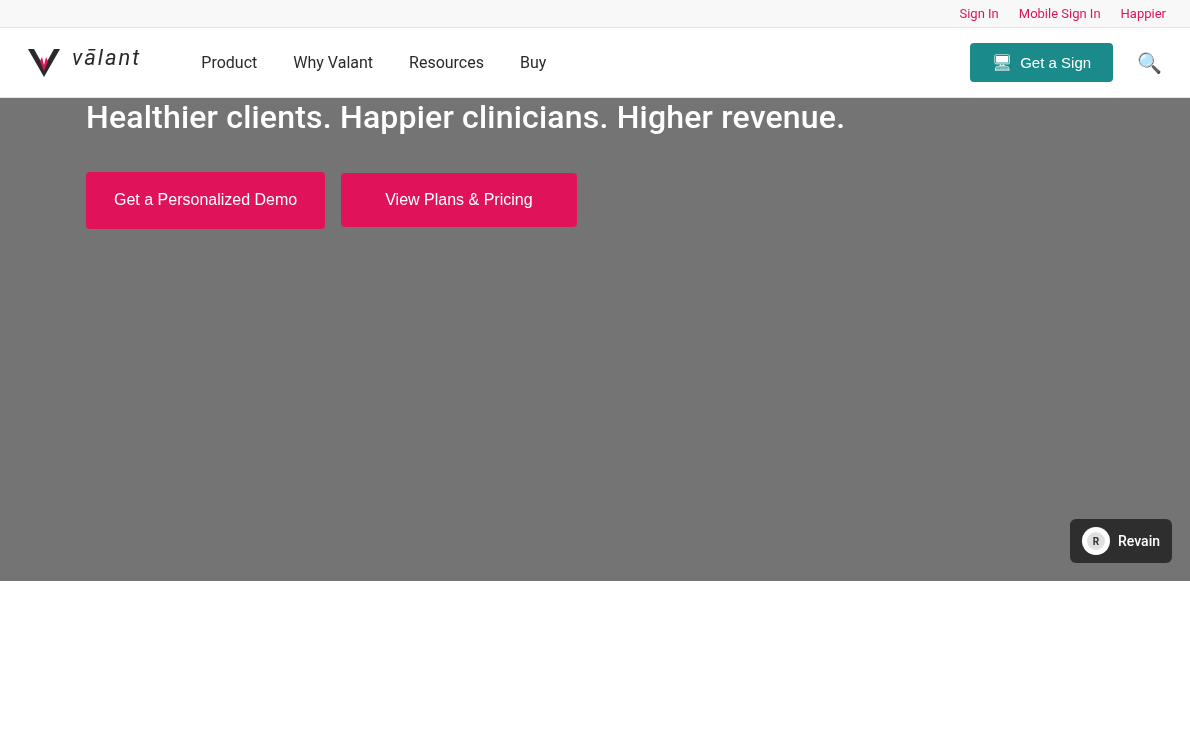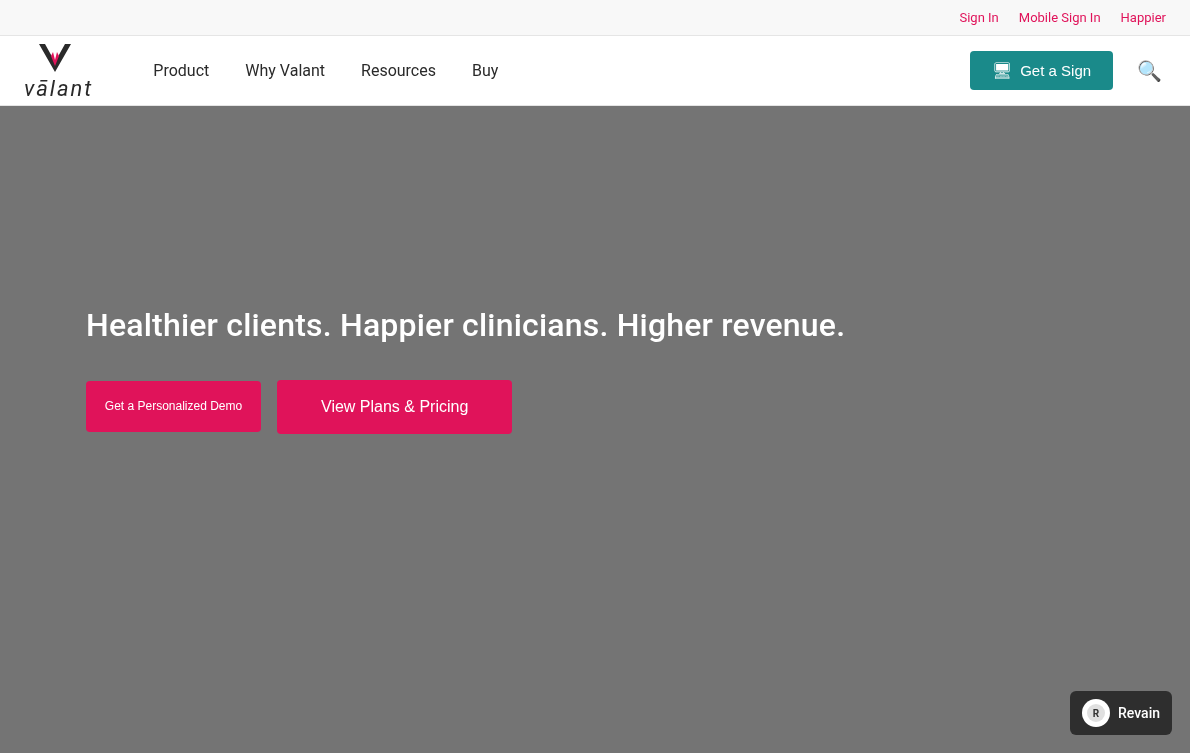--- a/index.html
+++ b/index.html
@@ -1,21 +1,21 @@
 <!DOCTYPE html>
 <html><head>
   <meta charset="utf-8">
   <style>
     *, *::before, *::after { box-sizing: border-box; margin: 0; padding: 0; }
     body { font-family: -apple-system, BlinkMacSystemFont, 'Segoe UI', Roboto, sans-serif; width: 1190px; height: 753px; overflow: hidden; }
 
     
     .top-bar {
       background: #f8f8f8;
-      height: 36px;
+      height: 28px;
       display: flex;
       align-items: center;
       justify-content: flex-end;
       padding: 0 24px;
       border-bottom: 1px solid #e5e5e5;
     }
     .top-bar a {
       font-size: 13px;
       color: #e0135a;
       text-decoration: none;
@@ -29,24 +29,23 @@
       height: 70px;
       display: flex;
       align-items: center;
       padding: 0 24px;
       border-bottom: 1px solid #e5e5e5;
       position: relative;
       z-index: 10;
     }
     .nav-logo {
       display: flex;
-      align-items: center;
+      align-items: flex-start;
       margin-right: 60px;
       text-decoration: none;
-      flex-direction: column;
     }
     
     .logo-icon {
       width: 40px;
       height: 36px;
       margin-right: 8px;
     }
     .logo-text {
       font-size: 22px;
       font-weight: 400;
@@ -91,25 +90,25 @@
       cursor: pointer;
       font-size: 20px;
       color: #2a2a2a;
       padding: 4px;
     }
 
     
     .hero {
       background: #888888;
       width: 1190px;
-      height: 647px;
+      height: 483px;
       position: relative;
       display: flex;
       flex-direction: column;
-      justify-content: center;
+      justify-content: flex-start;
       padding: 0 0 120px 86px;
     }
     .hero-overlay {
       position: absolute;
       inset: 0;
       background: rgba(100, 100, 100, 0.55);
     }
     .hero-content {
       position: relative;
       z-index: 2;
@@ -123,22 +122,22 @@
     }
     .hero-buttons {
       display: flex;
       gap: 16px;
       align-items: center;
     }
     .btn-primary {
       background: #e0135a;
       color: #ffffff;
       border: none;
-      padding: 18px 16px;
-      font-size: 12px;
+      padding: 18px 28px;
+      font-size: 16px;
       font-weight: 500;
       border-radius: 4px;
       cursor: pointer;
       min-width: 175px;
       text-align: center;
       line-height: 1.3;
     }
     .btn-secondary {
       background: #e0135a;
       color: #ffffff;

